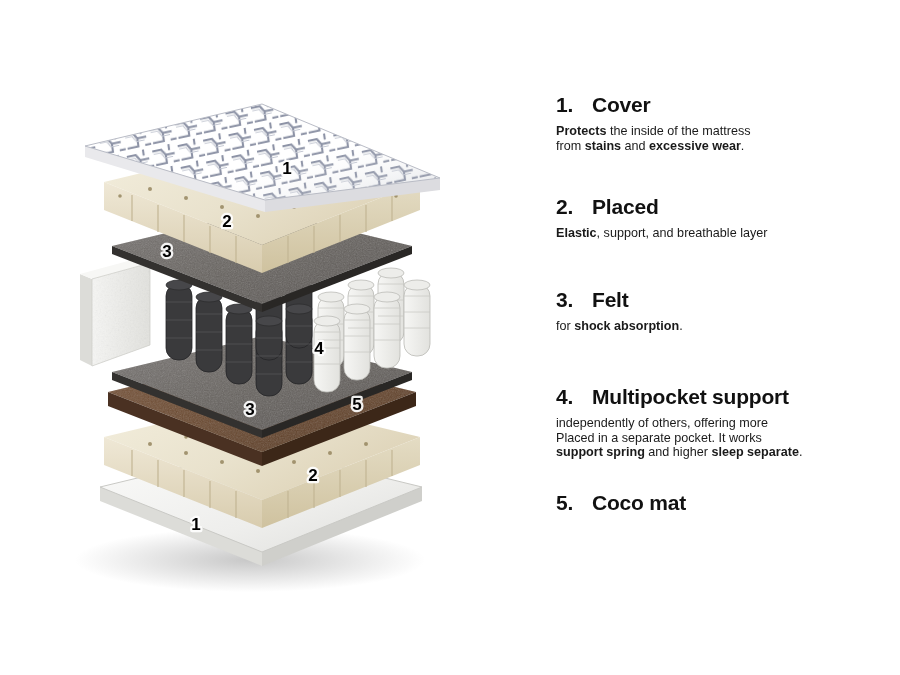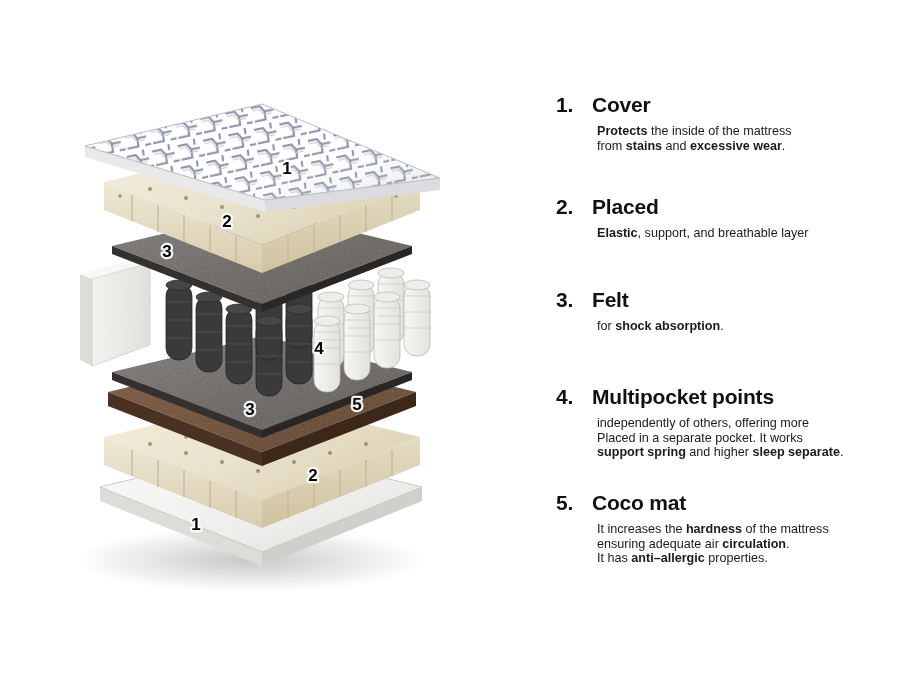--- a/index.html
+++ b/index.html
@@ -17,21 +17,21 @@
   .entry-head{display:flex;align-items:baseline;}
   .entry-num{
     font-size:21px;font-weight:bold;line-height:1;
     width:36px;flex:0 0 36px;letter-spacing:-0.2px;color:#111;
   }
   .entry-title{
     font-size:21px;font-weight:bold;line-height:1;
     letter-spacing:-0.2px;color:#111;white-space:nowrap;text-align:center;
   }
   .entry-body{
-    margin-left:41px;margin-top:9px;
+    margin-top:9px;
     font-size:12.6px;line-height:14.6px;color:#1a1a1a;
   }
   .entry-body div{white-space:nowrap;}
   .entry-body b{font-weight:bold;}
 
   
   .illu{position:absolute;left:0;top:0;width:520px;height:675px;}
   .illu svg{display:block;}
   .lbl{
     font-family:"Liberation Sans","DejaVu Sans",sans-serif;
@@ -357,35 +357,30 @@
         <span class="entry-title">Felt</span>
       </div>
       <div class="entry-body">
           <div><span>for </span><b>shock absorption</b><span>.</span></div>
         </div>
     </div>
 
     <div class="entry" style="top:300px">
       <div class="entry-head">
         <span class="entry-num">4.</span>
-        <span class="entry-title">Multipocket points</span>
+        <span class="entry-title">Multipocket support</span>
       </div>
       <div class="entry-body">
           <div><span>independently of others, offering more</span></div>
           <div><span>Placed in a separate pocket. It works</span></div>
           <div><b>support spring</b><span> and higher </span><b>sleep separate</b><span>.</span></div>
         </div>
     </div>
 
     <div class="entry" style="top:406px">
       <div class="entry-head">
         <span class="entry-num">5.</span>
         <span class="entry-title">Coco mat</span>
       </div>
-      <div class="entry-body">
-          <div><span>It increases the </span><b>hardness</b><span> of the mattress</span></div>
-          <div><span>ensuring adequate air </span><b>circulation</b><span>.</span></div>
-          <div><span>It has </span><b>anti–allergic</b><span> properties.</span></div>
-        </div>
     </div>
 
   </div>
 </div>
 
 </body></html>

